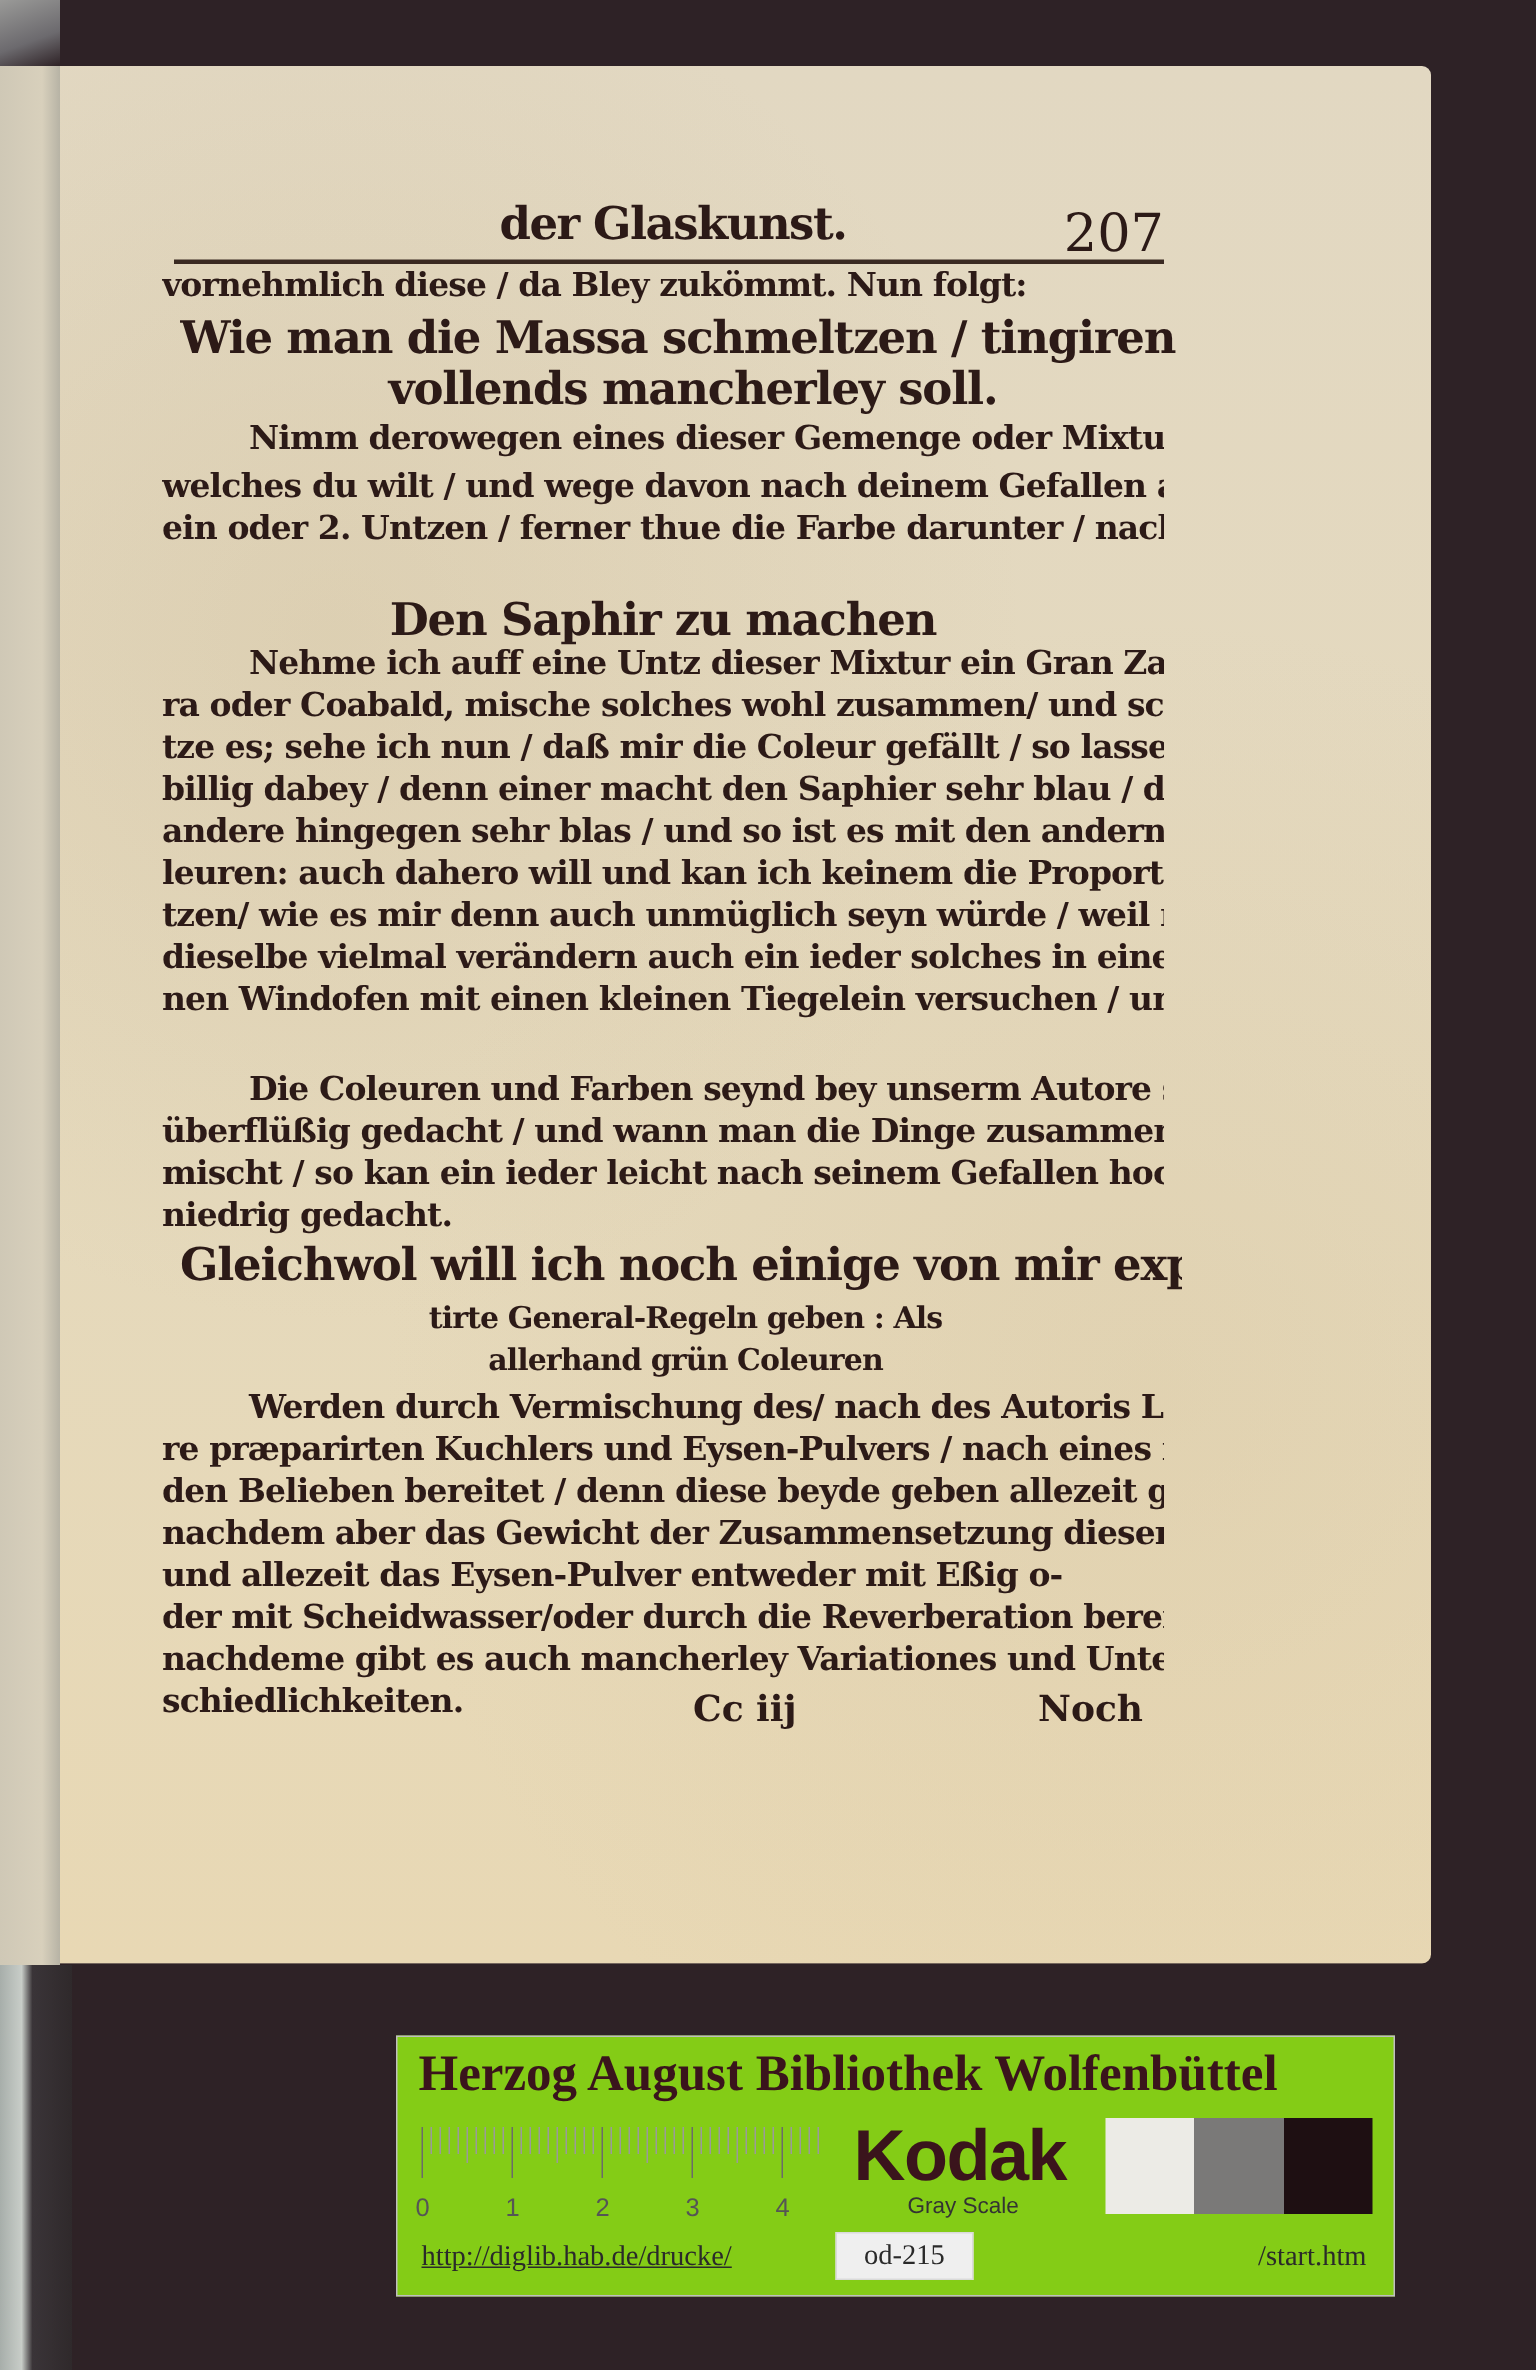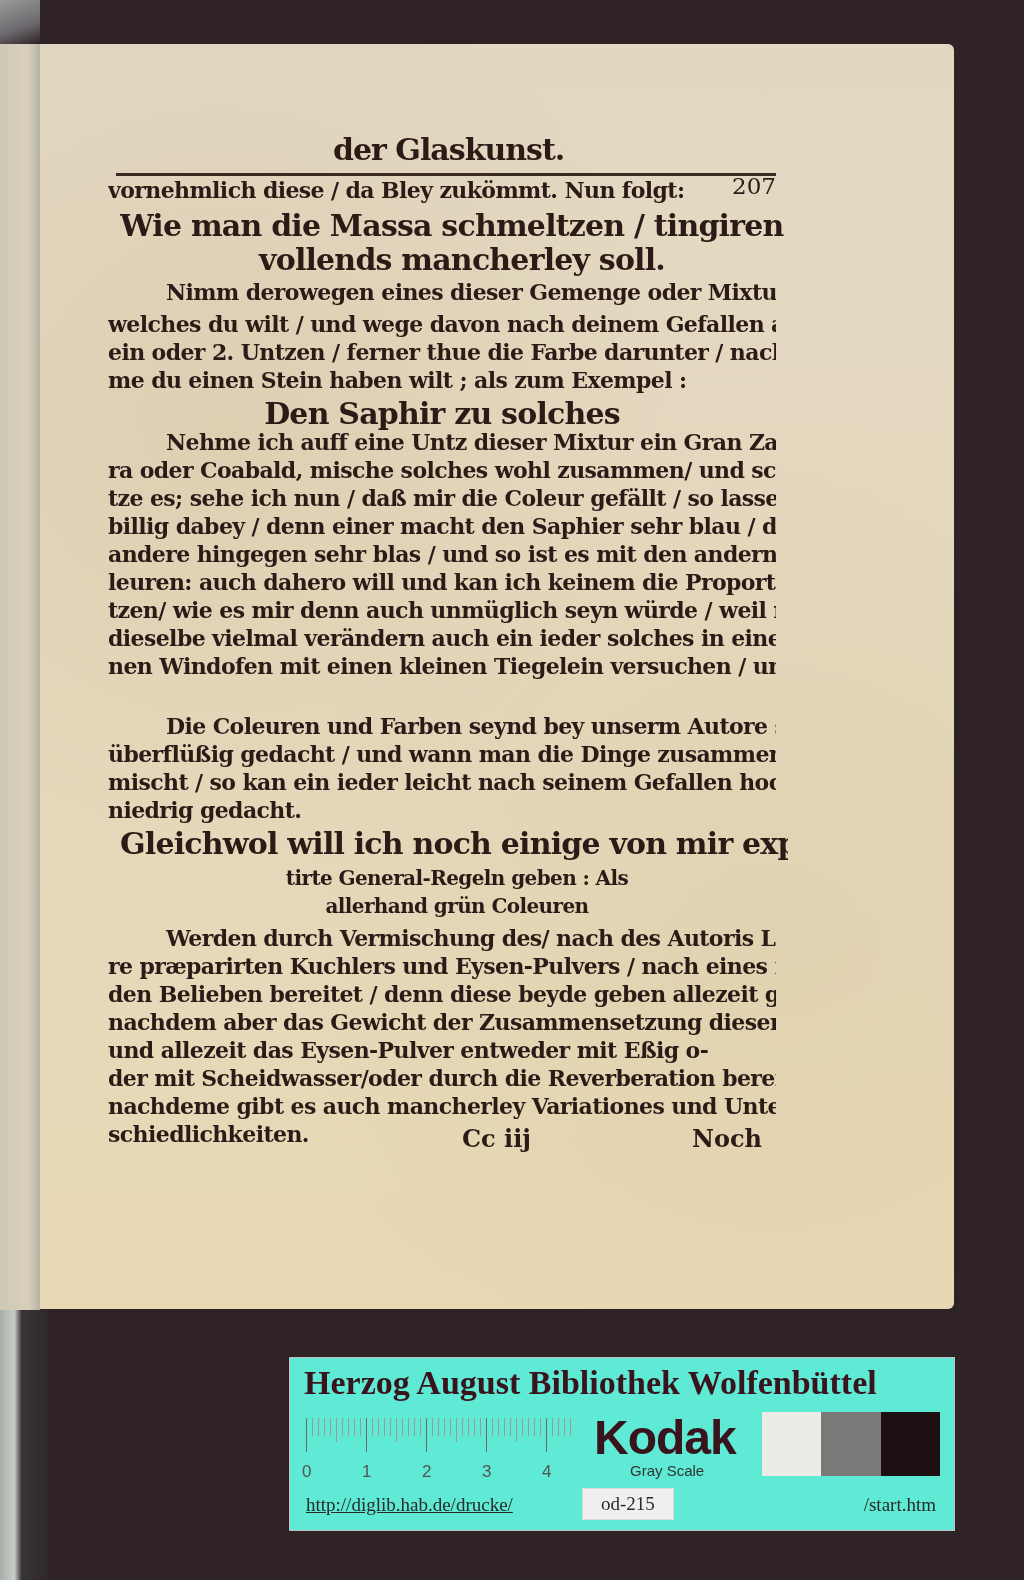--- a/index.html
+++ b/index.html
@@ -32,36 +32,36 @@
   .text {
     position:absolute; left:108px; width:668px;
     color:#2c1a17;
     font-family:"DejaVu Serif", serif;
     font-weight:bold;
   }
   .header {
     top:132px; height:40px; font-size:30px;
   }
   .running-title { position:absolute; left:225px; top:0; letter-spacing:-1px; }
-  .page-number { position:absolute; right:0; top:4px; font-size:23px; font-weight:normal;margin-top:37px; }
+  .page-number { position:absolute; right:0; top:4px; font-size:35px; font-weight:normal; }
   .header-rule {
     position:absolute; left:116px; top:173px; width:660px; height:3px; background:#3a2a22;
   }
   .line {
     position:absolute; left:0; width:668px; white-space:nowrap; overflow:hidden;
     font-size:22px; line-height:28px; letter-spacing:-0.6px;
     text-align:justify;
   }
   .line.center { text-align:center; }
   .heading { font-size:30px; line-height:36px; letter-spacing:-0.8px; }
   .sub { font-size:20px; }
   .catch { position:absolute; font-size:24px; }
   .plate {
     position:absolute; left:264px; top:1357px; width:664px; height:172px;
-    background:#5eead4; border:1px solid #bfbfbf;margin-left:25px;
+    background:#84cc16; border:1px solid #bfbfbf;
   }
   .plate-title {
     position:absolute; left:14px; top:6px; font-family:"Liberation Serif", serif;
     font-weight:bold; font-size:34px; color:#3a141c; white-space:nowrap;
   }
   .ruler { position:absolute; left:16px; top:60px; width:268px; height:38px; }
   .ruler-tick { position:absolute; top:0; width:1px; background:#9a9a9a; }
   .ruler-label {
     position:absolute; top:44px; font-family:"Liberation Sans", sans-serif;
     font-size:17px; color:#555;
@@ -98,22 +98,21 @@
 </div>
 <div class="header-rule"></div>
 
 <div class="text" id="body" style="top:176px; height:990px;">
     <div class="line" style="top: 0px;">vornehmlich diese / da Bley zukömmt. Nun folgt:</div>
     <div class="line heading" style="top: 32px; left: 12px; text-align: left;">Wie man die Massa schmeltzen / tingiren / und</div>
     <div class="line heading center" style="top: 66px; text-align: center; padding-left: 40px; box-sizing: border-box;">vollends mancherley soll.</div>
     <div class="line" style="top: 102px; padding-left: 58px; box-sizing: border-box;">Nimm derowegen eines dieser Gemenge oder Mixturen/</div>
     <div class="line" style="top: 134px;">welches du wilt / und wege davon nach deinem Gefallen ab</div>
     <div class="line" style="top: 162px;">ein oder 2. Untzen / ferner thue die Farbe darunter / nachde-</div>
-    <div class="line" style="top: 190px;">me du einen Stein haben wilt ; als zum Exempel :</div>
-    <div class="line heading center" style="top: 220px;">Den Saphir zu solches</div>
+    <div class="line heading center" style="top: 220px;">Den Saphir zu machen</div>
     <div class="line" style="top: 252px; padding-left: 58px; box-sizing: border-box;">Nehme ich auff eine Untz dieser Mixtur ein Gran Zaffe-</div>
     <div class="line" style="top: 280px;">ra oder Coabald, mische solches wohl zusammen/ und schmel-</div>
     <div class="line" style="top: 308px;">tze es; sehe ich nun / daß mir die Coleur gefällt / so lasse ichs</div>
     <div class="line" style="top: 336px;">billig dabey / denn einer macht den Saphier sehr blau / der</div>
     <div class="line" style="top: 364px;">andere hingegen sehr blas / und so ist es mit den andern Co-</div>
     <div class="line" style="top: 392px;">leuren: auch dahero will und kan ich keinem die Proportion se-</div>
     <div class="line" style="top: 420px;">tzen/ wie es mir denn auch unmüglich seyn würde / weil man</div>
     <div class="line" style="top: 448px;">dieselbe vielmal verändern auch ein ieder solches in einen klei-</div>
     <div class="line" style="top: 476px;">nen Windofen mit einen kleinen Tiegelein versuchen / und sich</div>
     <div class="line" style="top: 536px; padding-left: 58px; box-sizing: border-box;">Die Coleuren und Farben seynd bey unserm Autore schon</div>

